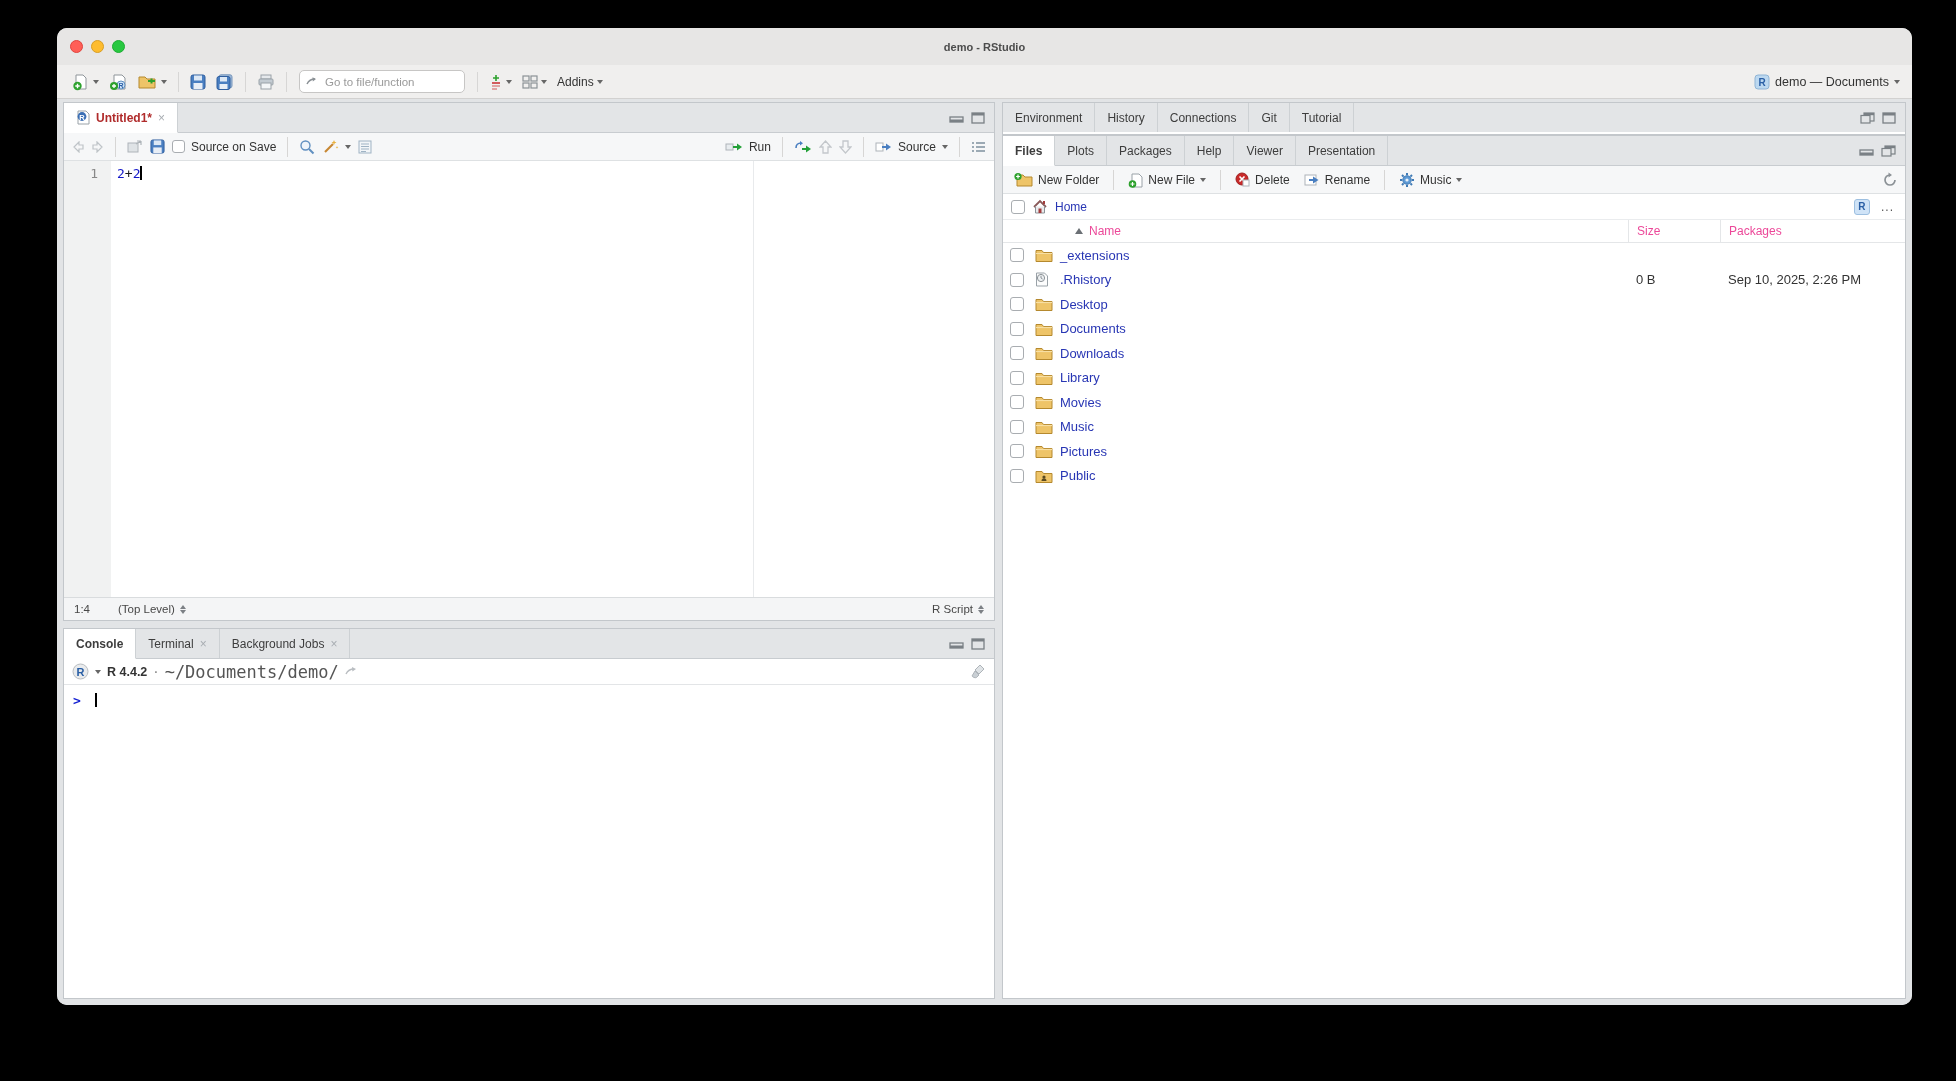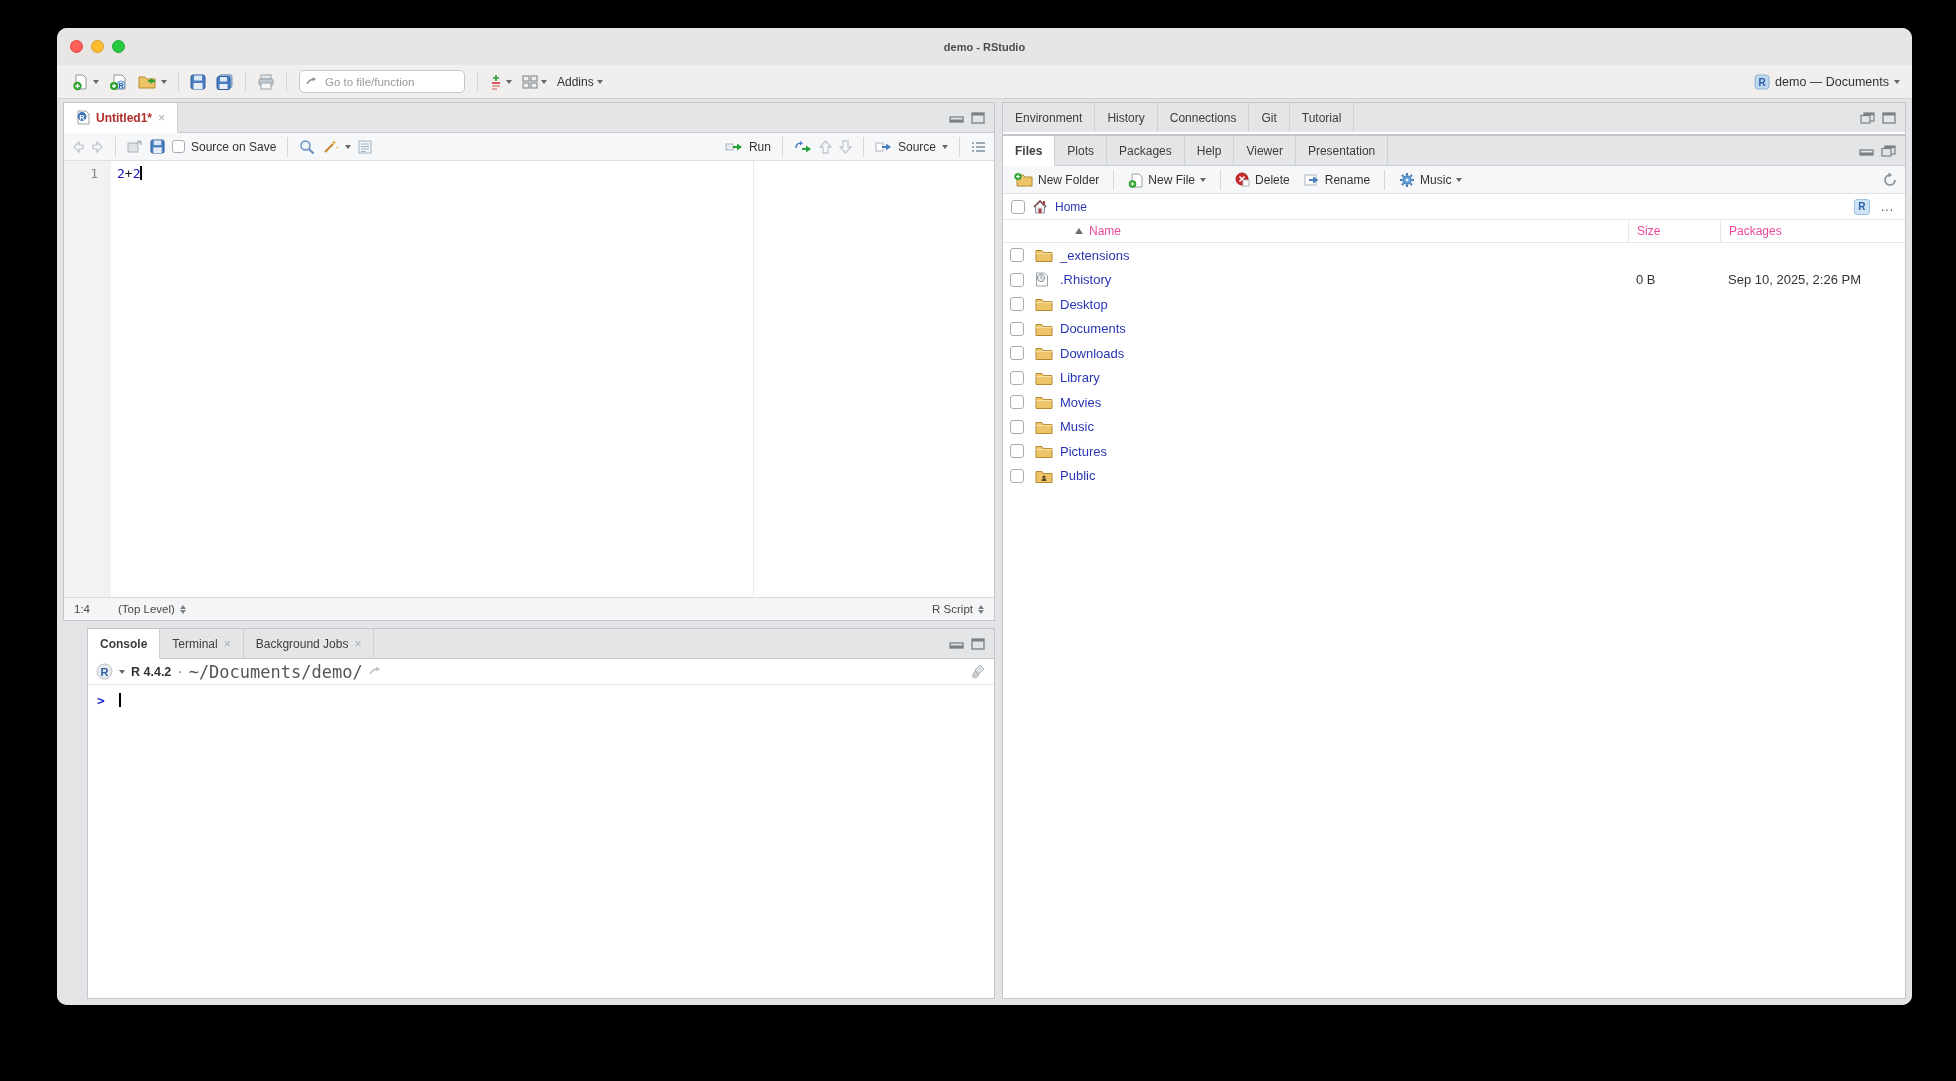--- a/index.html
+++ b/index.html
@@ -30,21 +30,21 @@
   .goto input{border:none;outline:none;width:110px;font-size:11.5px;color:#444;font-family:"Liberation Sans",sans-serif;background:transparent;}
   .goto input::placeholder{color:#9a9a9a;}
   .addins-label{font-size:12px;color:#333;}
   .project-badge{margin-left:auto;display:flex;align-items:center;gap:5px;font-size:12.5px;color:#333;}
   
   .content{flex:1;display:flex;gap:7px;padding:3px 6px 6px;background:#e2e4e6;min-height:0;}
   .col-left{width:932px;display:flex;flex-direction:column;gap:7px;flex:none;}
   .col-right{flex:1;display:flex;flex-direction:column;min-width:0;border-radius:27px;}
   .pane{background:#fff;border:1px solid #c3c7cb;display:flex;flex-direction:column;overflow:hidden;}
   .source-pane{height:517px;flex:none;}
-  .console-pane{flex:1;margin-left:24px;}
+  .console-pane{flex:1;}
   .env-pane{height:31px;flex:none;}
   .files-pane{flex:1;}
   
   .tabbar{height:29px;background:#e3e5e7;border-bottom:1px solid #c8ccd0;display:flex;align-items:stretch;flex:none;position:relative;}
   .tab{display:flex;align-items:center;gap:6px;padding:0 12px;font-size:12px;color:#3d3d3d;border-right:1px solid #cdd1d4;cursor:default;}
   .tab.active{background:#fff;font-weight:700;margin-bottom:-1px;border-bottom:1px solid #fff;}
   .tab .close-x{color:#a8adb2;font-size:12px;font-weight:400;}
   .winbtns{margin-left:auto;display:flex;align-items:center;gap:7px;padding-right:9px;}
   .red-label{color:var(--tab-red);}
   

